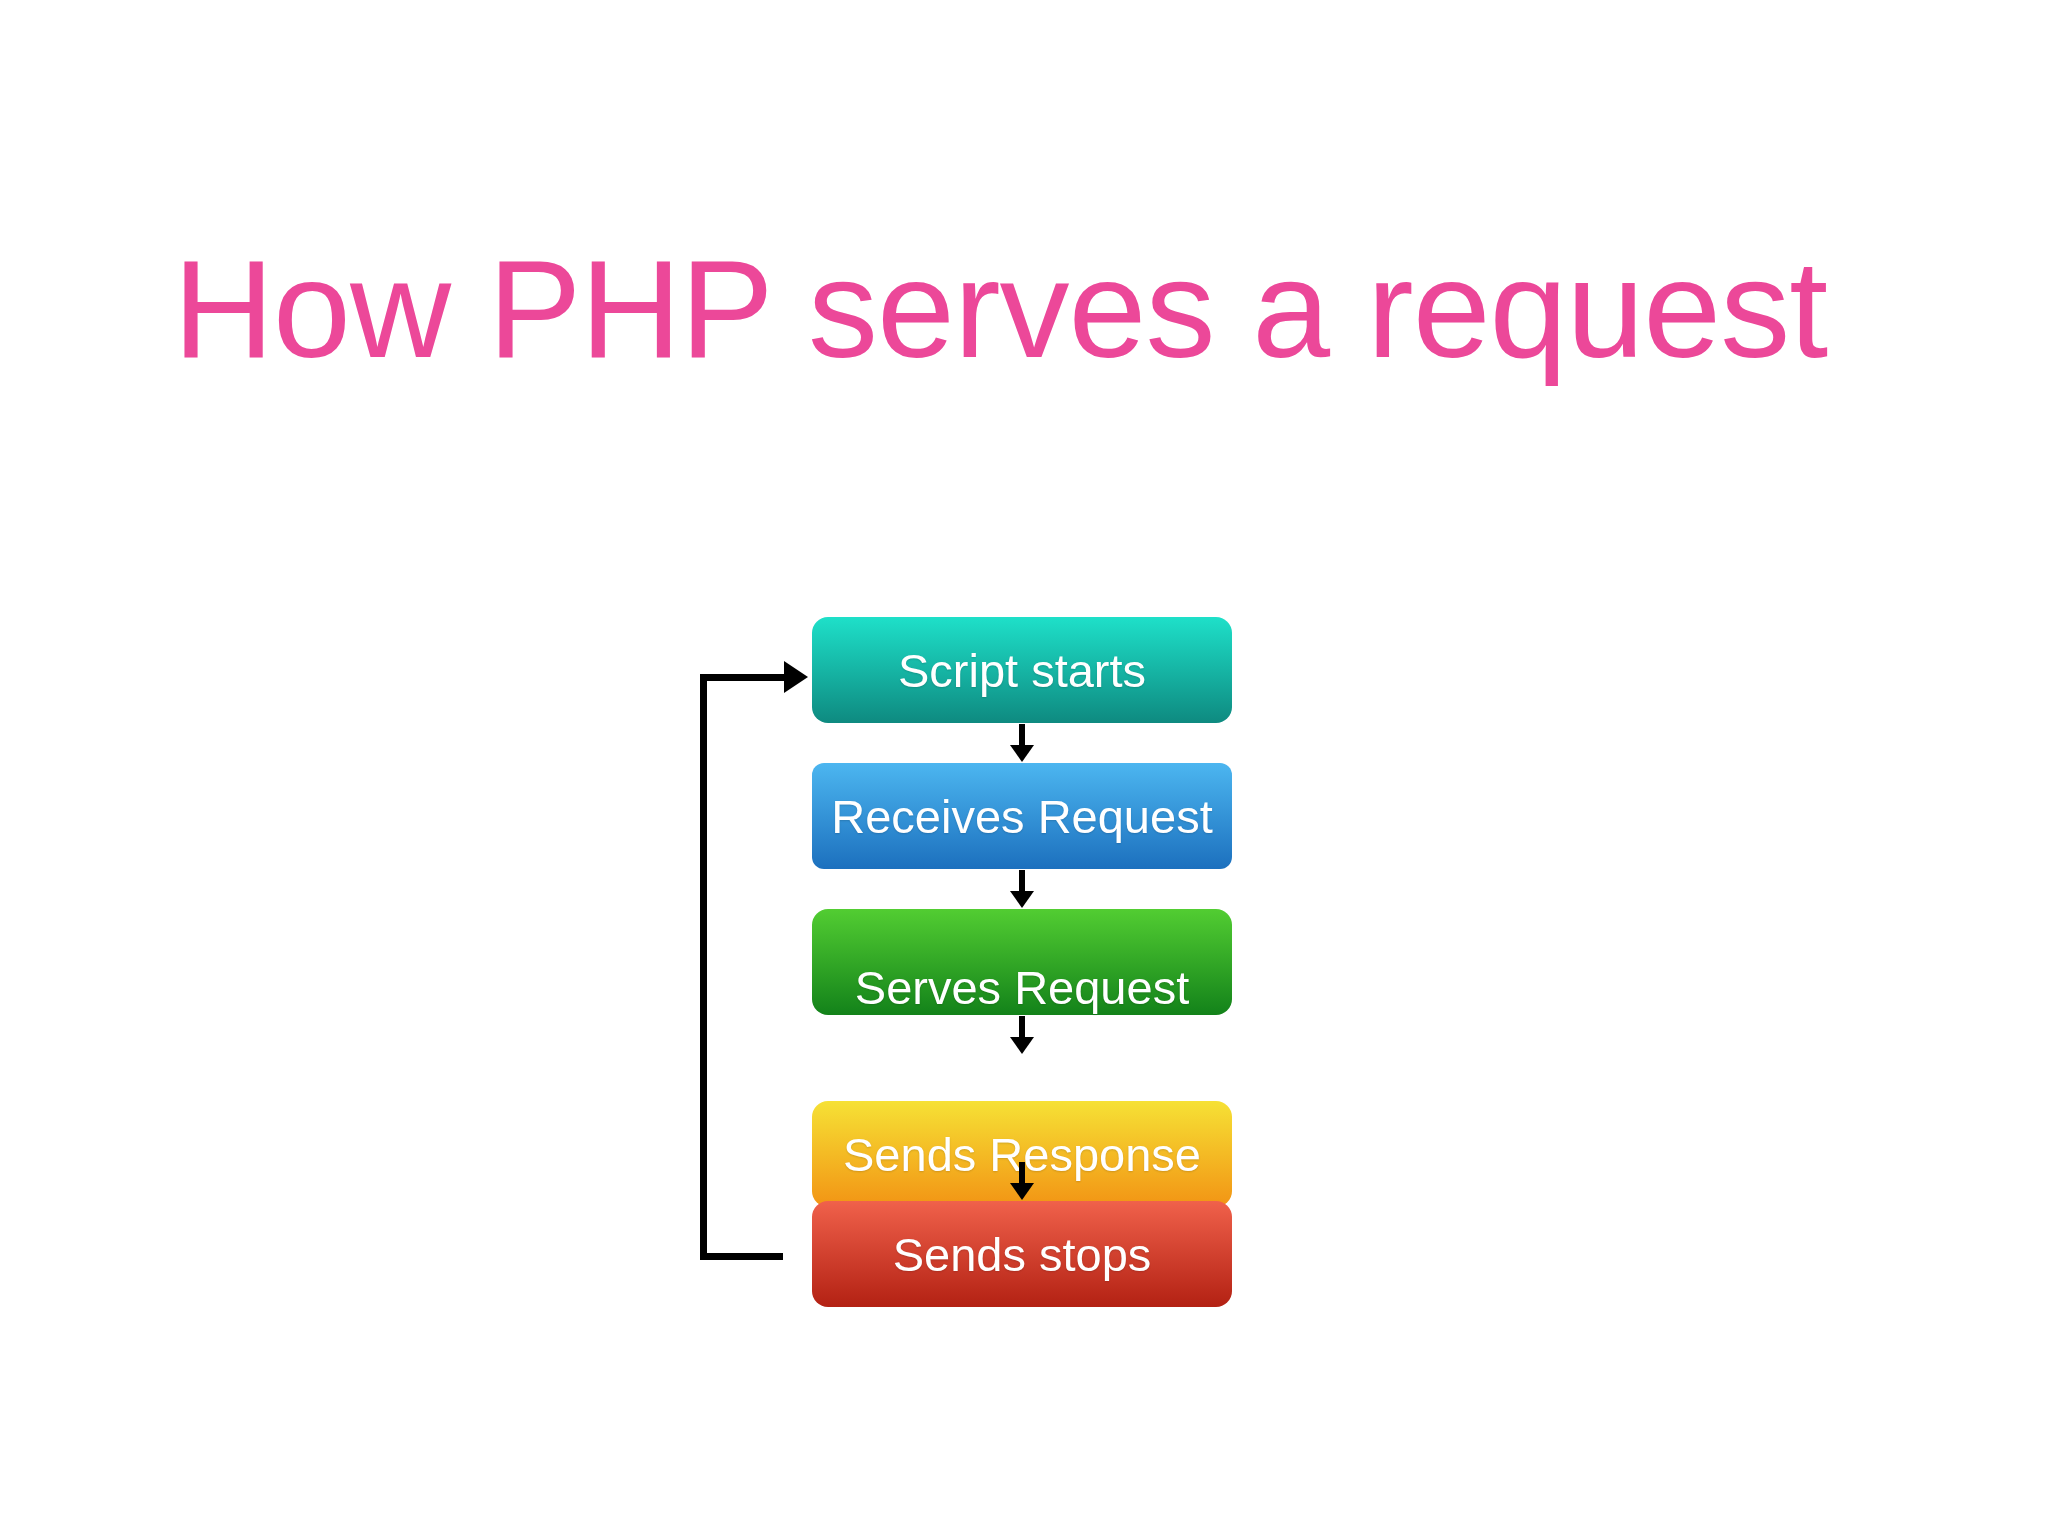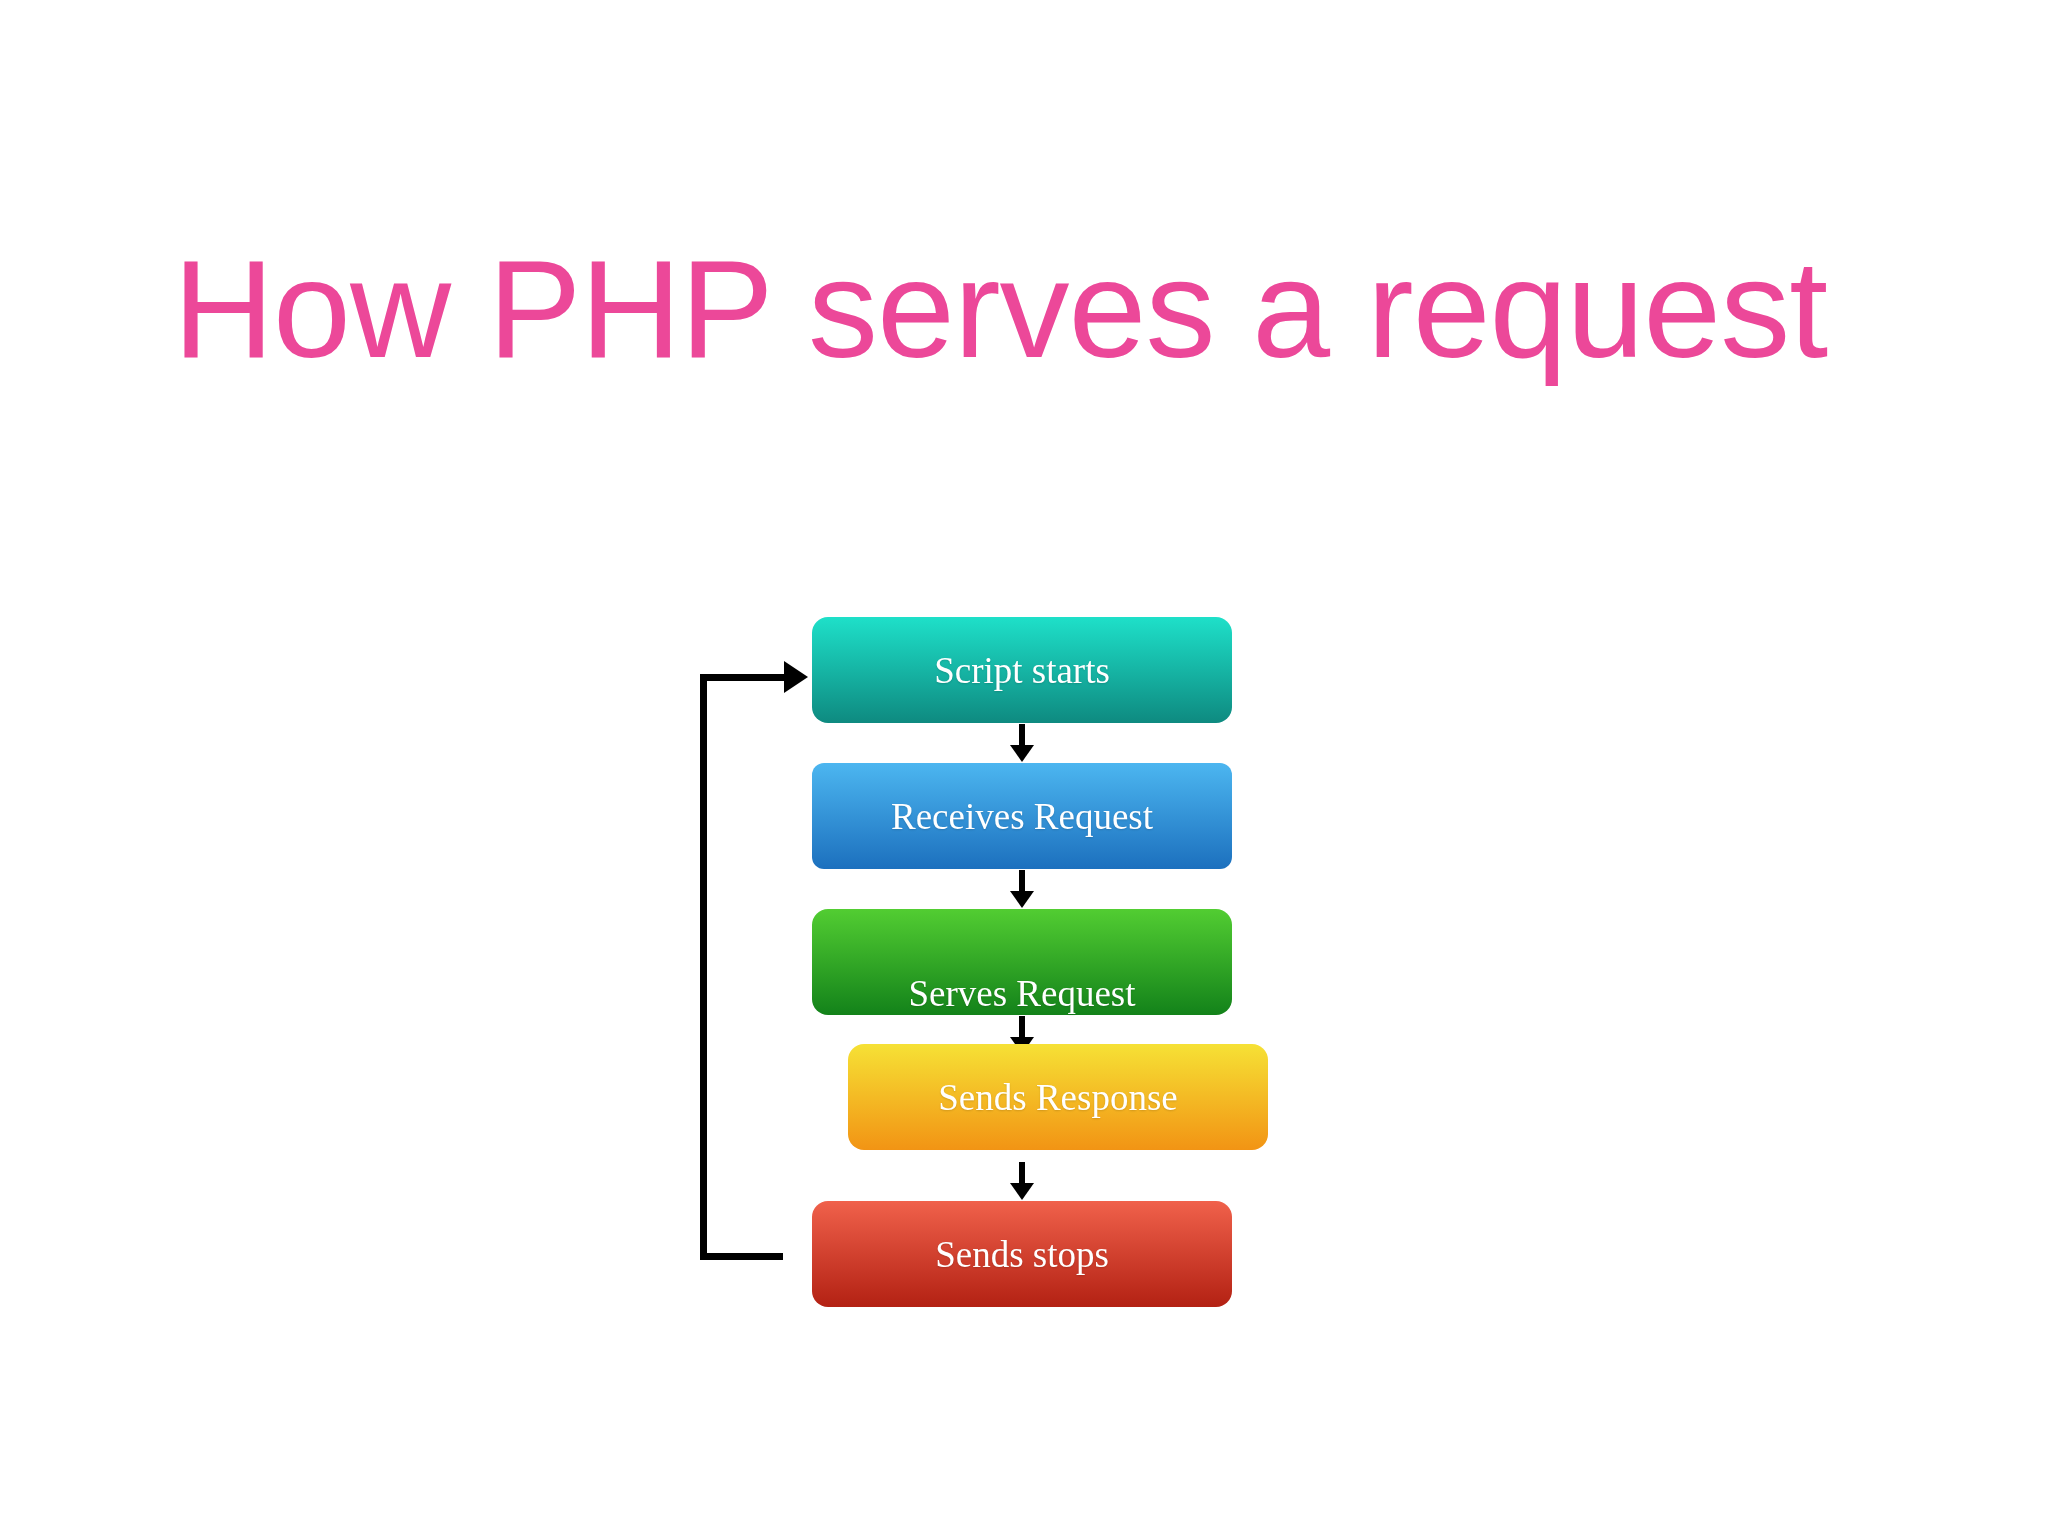--- a/index.html
+++ b/index.html
@@ -43,30 +43,29 @@
     width: 420px;
     height: 106px;
     border-radius: 16px;
     display: flex;
     align-items: center;
     justify-content: center;
   }
   .step-0 { top: 617px; }
   .step-1 { top: 763px; }
   .step-2 { top: 909px; }
-  .step-3 { top: 1044px; margin-left: 36px; }
+  .step-3 { top: 1101px; }
   .step-4 { top: 1201px; }
 
   .step-label {
     color: #ffffff;
-    font-size: 37px;
+    font-size: 47px;
     font-weight: 400;
     text-shadow: 0 1px 2px rgba(0,0,0,0.15);
     white-space: nowrap;
-    font-family: Liberation Serif, serif;
   }
 
   
   .connector {
     position: absolute;
     left: 999px;
     width: 46px;
     height: 38px;
     display: flex;
     flex-direction: column;

